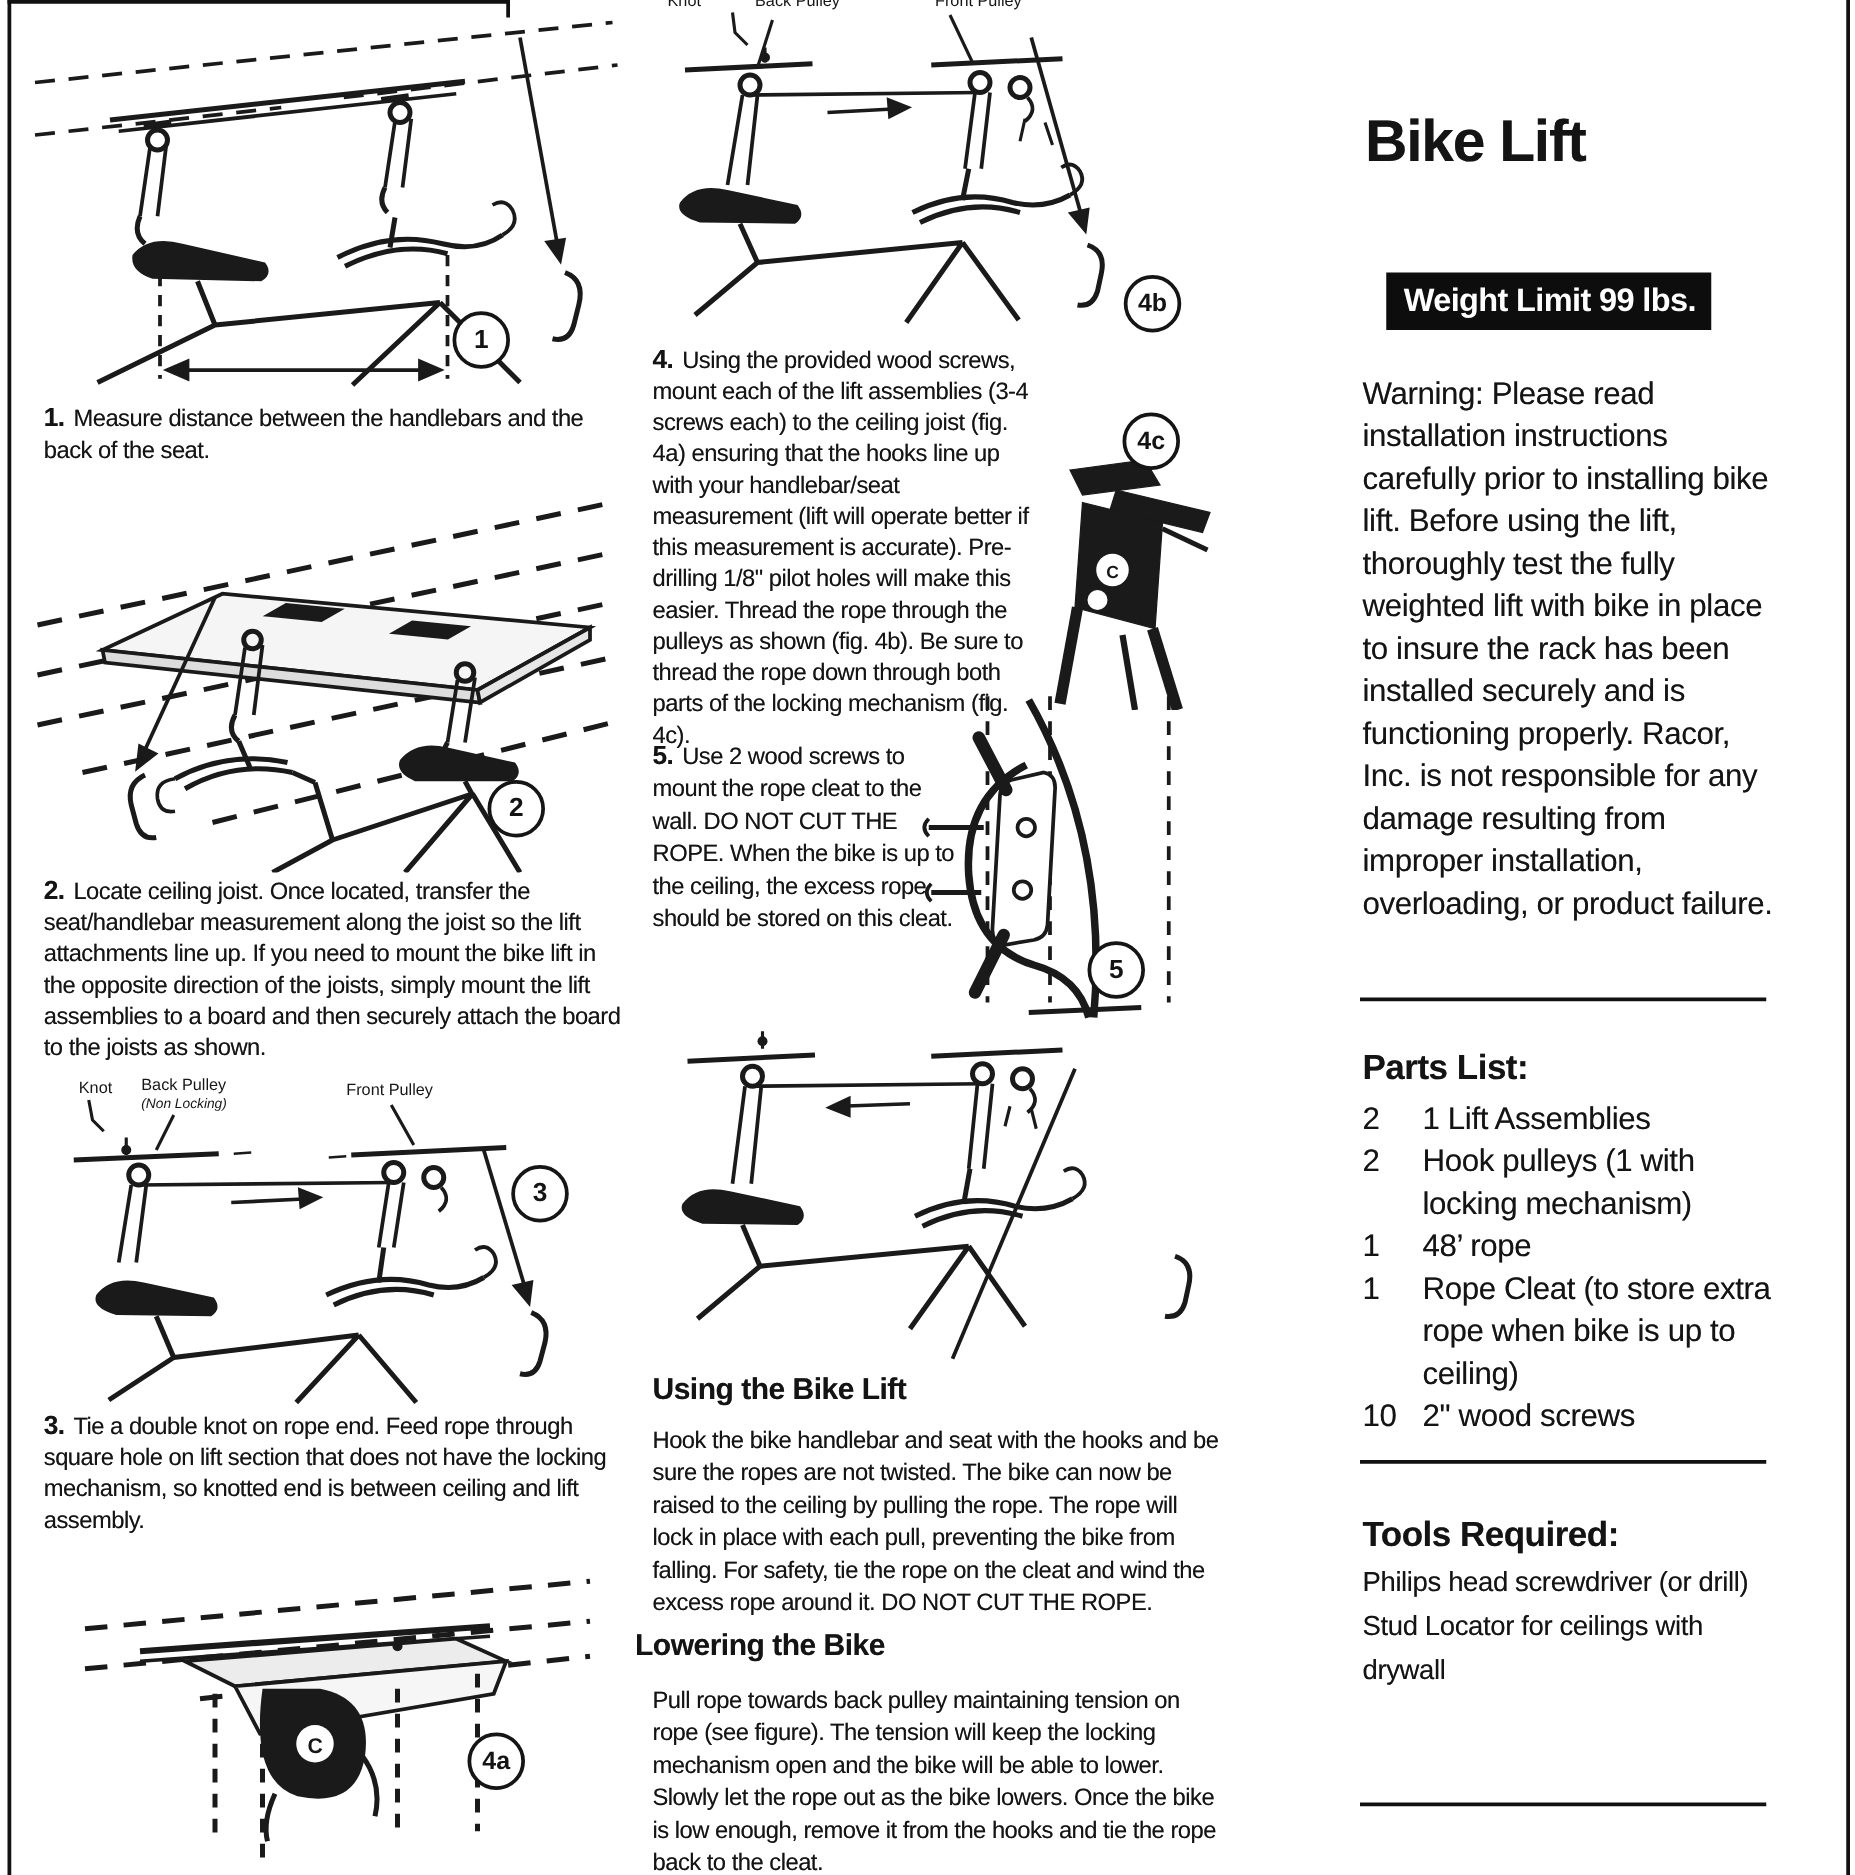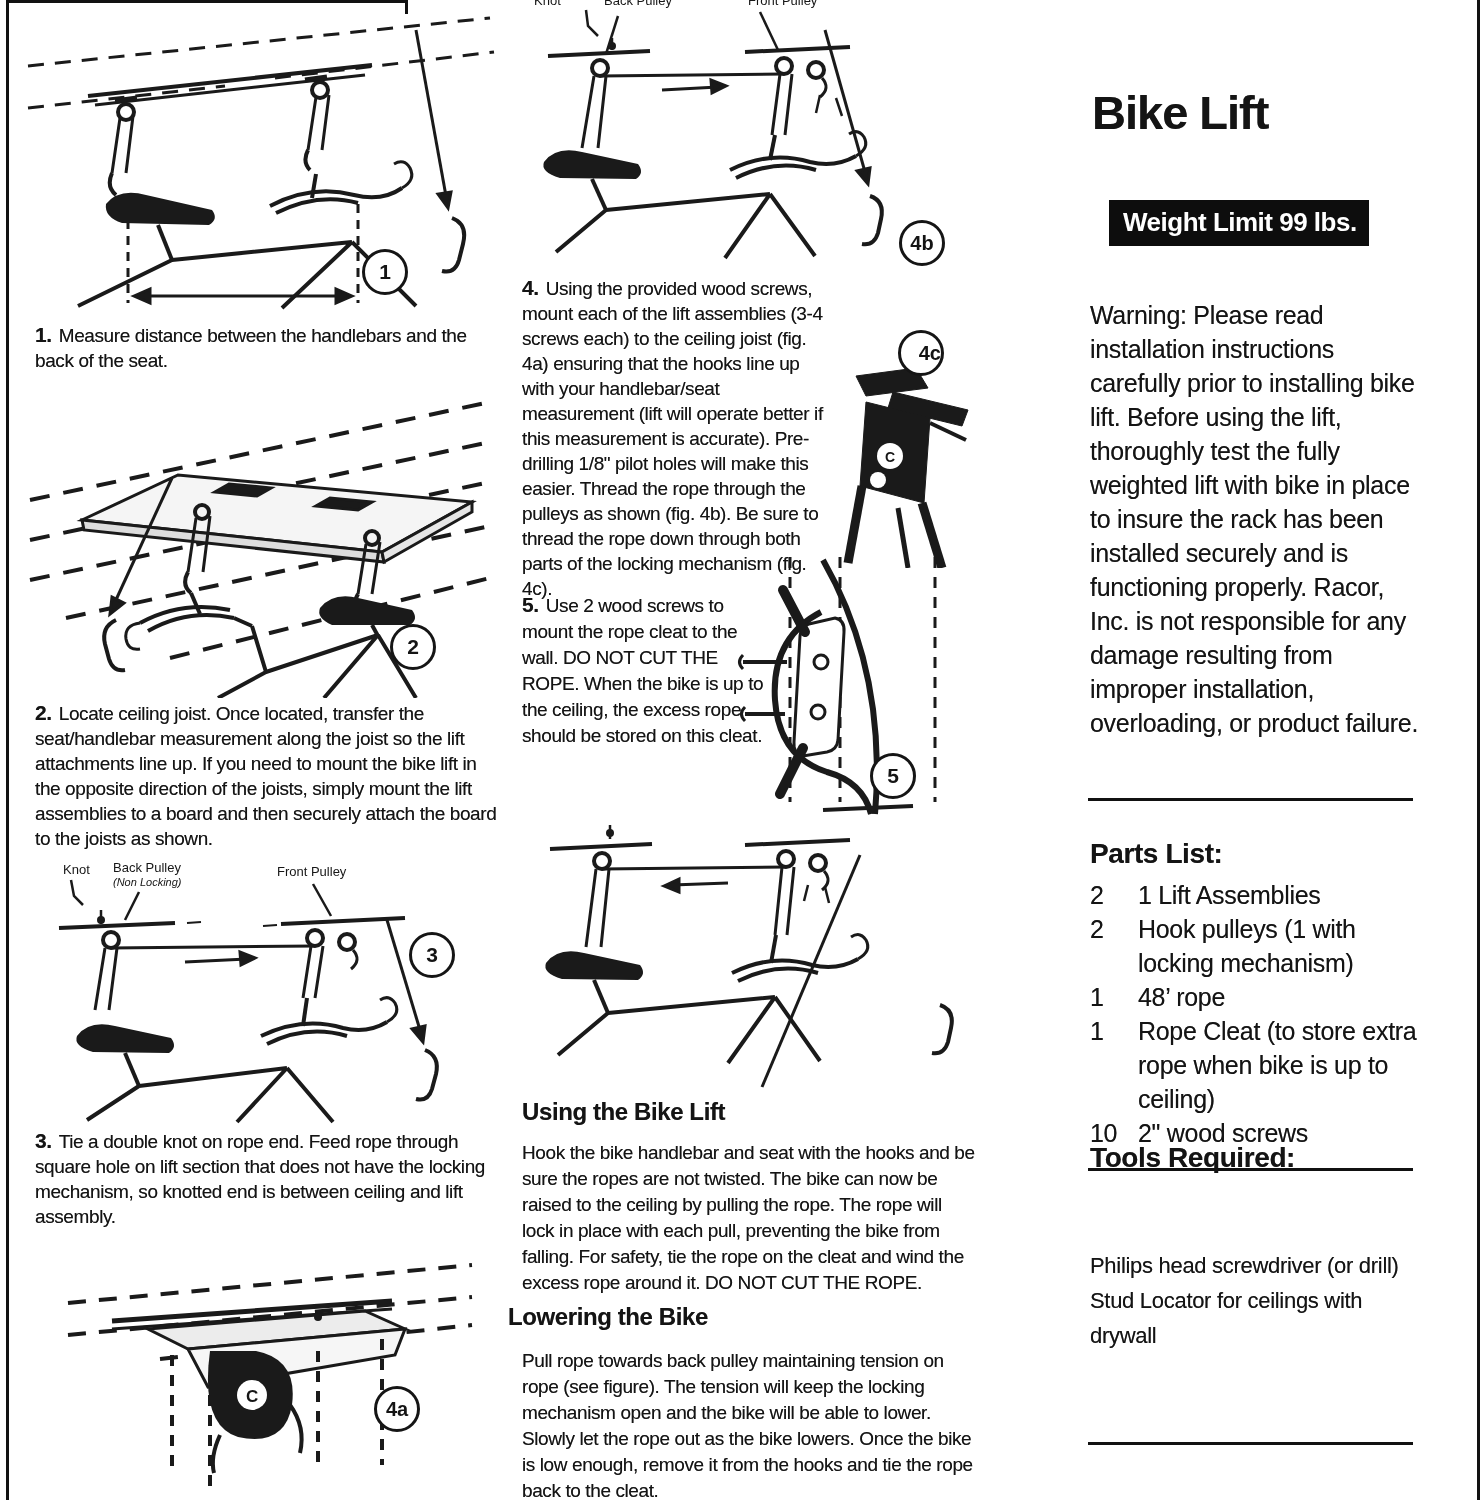--- a/index.html
+++ b/index.html
@@ -286,21 +286,21 @@
       <text x="47" y="94" font-size="14" font-weight="bold">C</text>
       <circle cx="40" cy="112" r="8" fill="#ffffff"></circle>
       <g stroke="#1a1a1a" fill="none">
         <path d="M92,55 L128,72" stroke-width="4"></path>
         <path d="M24,118 L10,195" stroke-width="9"></path>
         <path d="M84,135 L104,200" stroke-width="9"></path>
         <path d="M60,140 L70,200" stroke-width="5"></path>
       </g>
     </svg>
   </div>
-  <div class="figcircle small" style="left:898px;top:330px;justify-content:flex-end;">
+  <div class="figcircle small" style="left:898px;top:330px;">
       <span>4c</span>
     </div>
 
   <p class="step ink abs" style="left:522px;top:592px;width:242px;margin:0;line-height:26px;">
     <span class="stepnum">5.</span><span>Use 2 wood screws to mount the rope cleat to the wall. DO NOT CUT THE ROPE. When the bike is up to the ceiling, the excess rope should be stored on this cleat.</span>
   </p>
 
   <div class="abs" style="left:735px;top:552px;width:240px;height:265px;">
     <svg viewBox="0 0 240 265" width="240" height="265">
       <g stroke="#1a1a1a" fill="none" stroke-width="3" stroke-dasharray="11 9">
@@ -361,21 +361,21 @@
   </div>
 
   <div class="subhead ink abs" style="left:522px;top:1098px;">Using the Bike Lift</div>
   <p class="bodytxt ink abs" style="left:522px;top:1140px;width:454px;margin:0;">Hook the bike handlebar and seat with the hooks and be sure the ropes are not twisted. The bike can now be raised to the ceiling by pulling the rope. The rope will lock in place with each pull, preventing the bike from falling. For safety, tie the rope on the cleat and wind the excess rope around it. DO NOT CUT THE ROPE.</p>
 
   <div class="subhead ink abs" style="left:508px;top:1303px;">Lowering the Bike</div>
   <p class="bodytxt ink abs" style="left:522px;top:1348px;width:454px;margin:0;">Pull rope towards back pulley maintaining tension on rope (see figure). The tension will keep the locking mechanism open and the bike will be able to lower. Slowly let the rope out as the bike lowers. Once the bike is low enough, remove it from the hooks and tie the rope back to the cleat.</p>
 
   <div class="title ink abs" style="left:1092px;top:85px;">Bike Lift</div>
 
-  <div class="abs" style="left:1090px;top:200px;padding-left:19px;">
+  <div class="abs" style="left:1090px;top:218px;padding-left:19px;">
     <span class="banner">Weight Limit 99 lbs.</span>
   </div>
 
   <p class="warn ink abs" style="left:1090px;top:298px;width:330px;margin:0;">Warning:  Please read installation instructions carefully prior to installing bike lift. Before using the lift, thoroughly test the fully weighted lift with bike in place to insure the rack has been installed securely and is functioning properly. Racor, Inc. is not responsible for any damage resulting from improper installation, overloading, or product failure.</p>
 
   <div class="hr" style="left:1088px;top:798px;width:325px;"></div>
 
   <div class="rc-head ink abs" style="left:1090px;top:838px;">Parts List:</div>
   <div class="abs" style="left:1090px;top:878px;width:335px;">
     <div class="parts-row ink">
@@ -395,21 +395,21 @@
         <span>Rope Cleat (to store extra rope when bike is up to ceiling)</span>
     </div>
     <div class="parts-row ink">
       <span>10</span>
         <span>2" wood screws</span>
     </div>
   </div>
 
   <div class="hr" style="left:1088px;top:1168px;width:325px;"></div>
 
-  <div class="rc-head ink abs" style="left:1090px;top:1142px;">Tools Required:</div>
+  <div class="rc-head ink abs" style="left:1090px;top:1212px;">Tools Required:</div>
   <div class="tools ink abs" style="left:1090px;top:1248px;width:335px;">
     <div>Philips head screwdriver (or drill)</div>
     <div>Stud Locator for ceilings with drywall</div>
   </div>
 
   <div class="hr" style="left:1088px;top:1442px;width:325px;"></div>
 
 </div>
 
 </body></html>

